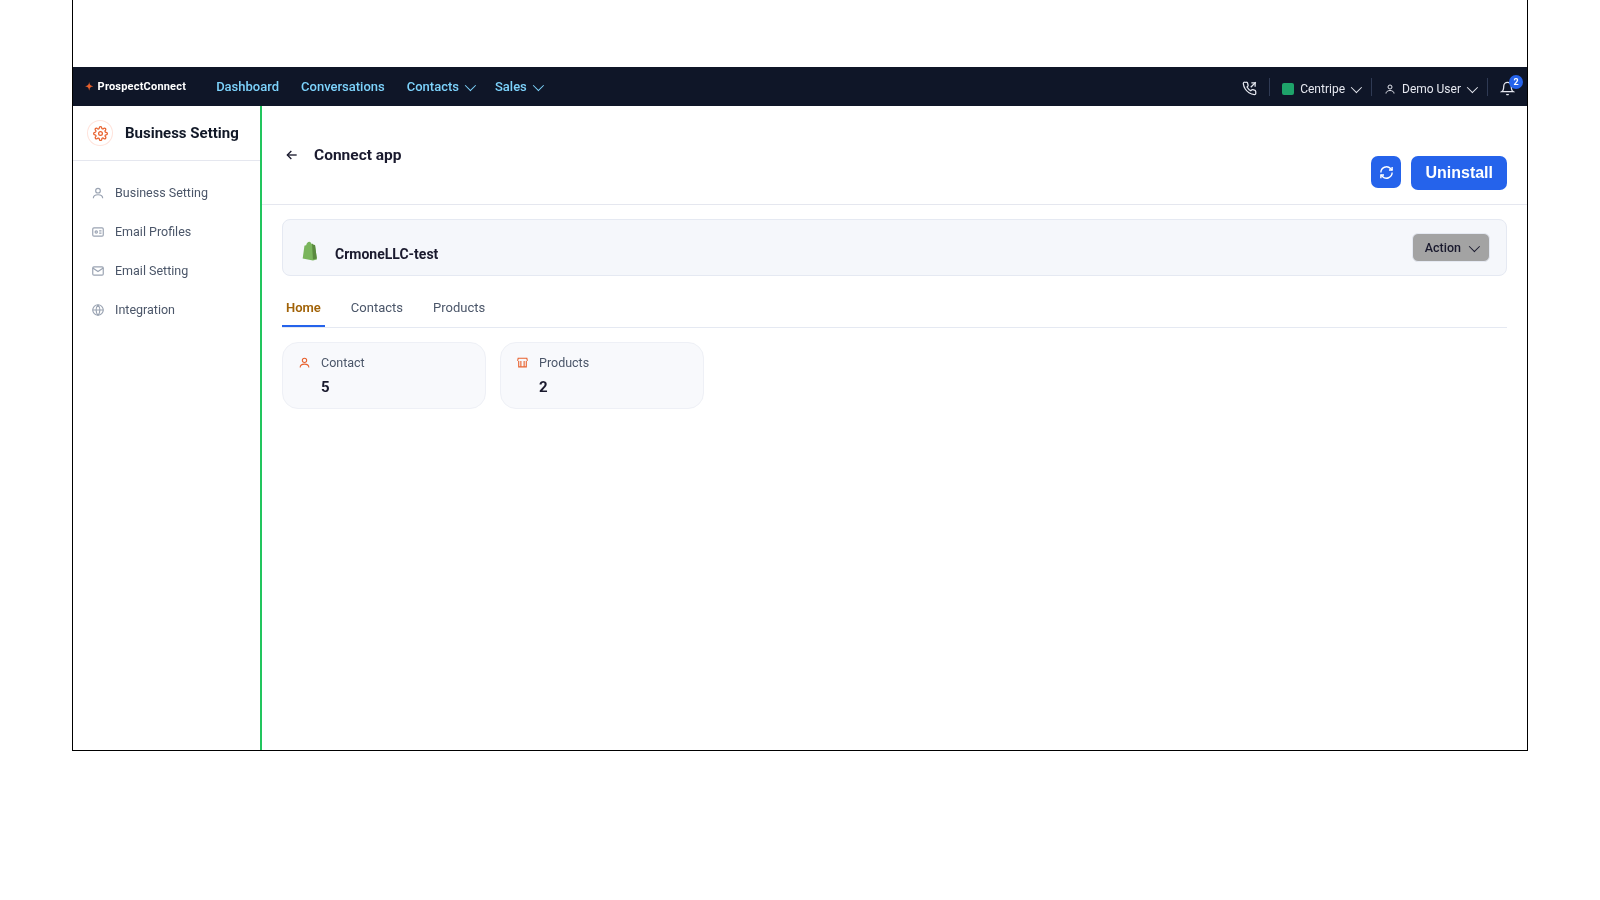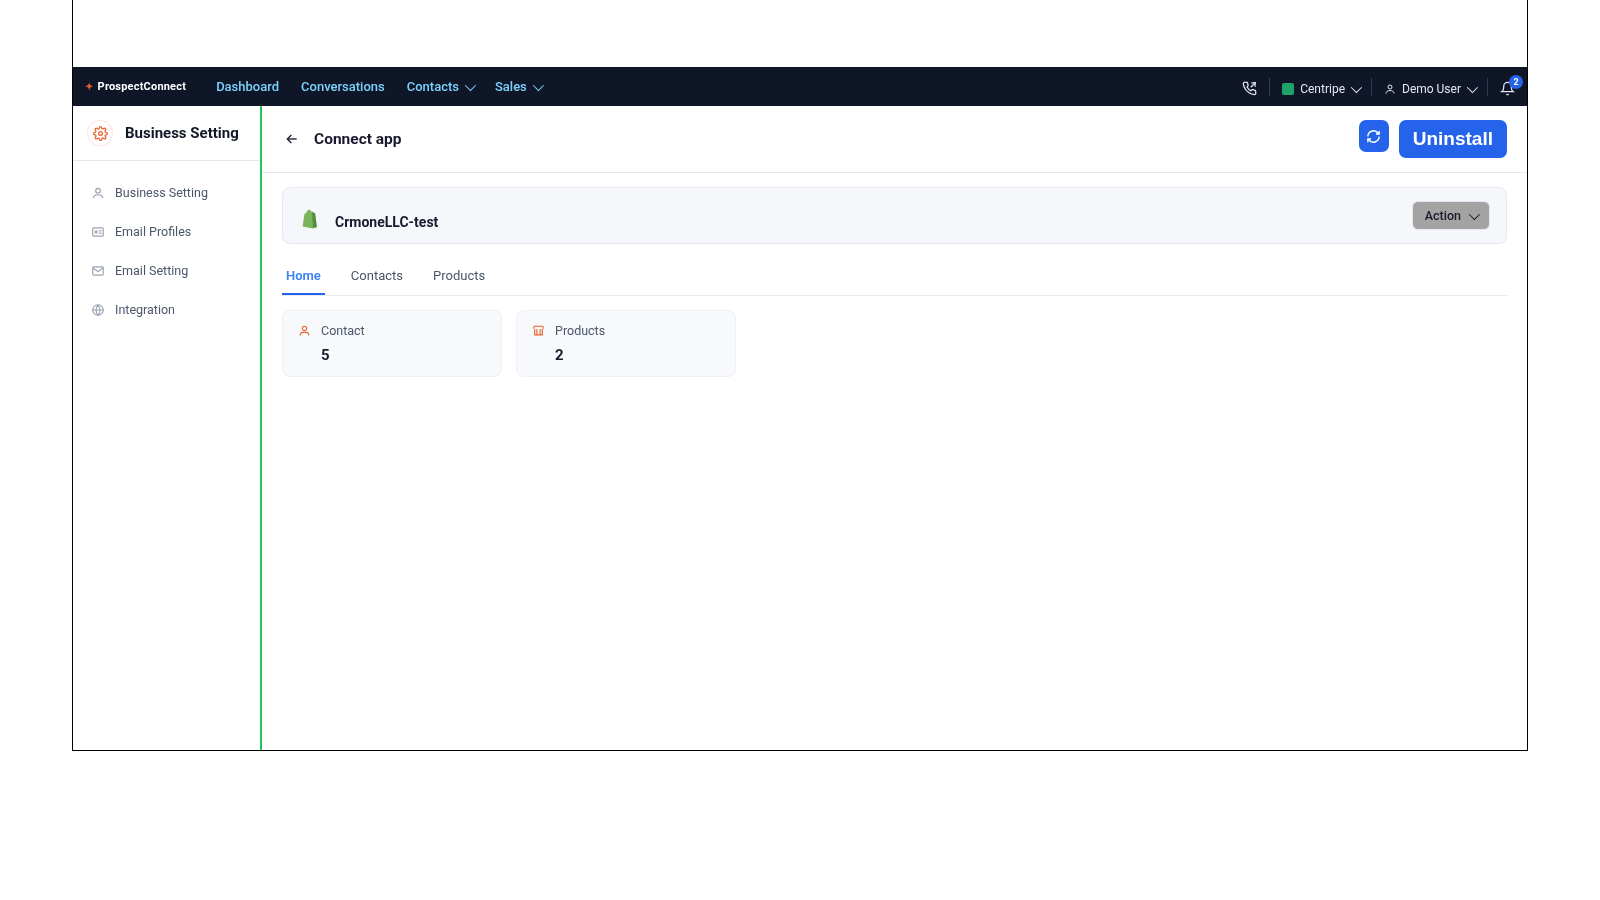--- a/index.html
+++ b/index.html
@@ -32,37 +32,37 @@
   .side-list { padding: 18px 10px; display: flex; flex-direction: column; gap: 12px; }
   .side-item { display: flex; align-items: center; gap: 10px; padding: 6px 8px; font-size: 12.5px; color: #4b5669; cursor: pointer; border-radius: 6px; }
   .side-item svg { color: #9aa3b2; }
 
   
   .main { flex: 1; padding: 0; }
   .page-header { display: flex; align-items: center; padding: 14px 20px; border-bottom: 1px solid #e5e7ef; gap: 12px; }
   .back-arrow { width: 20px; height: 20px; display: flex; align-items: center; justify-content: center; cursor: pointer; color: #1a1a2e; }
   .page-title { font-size: 15.5px; font-weight: 700; }
   .header-actions { margin-left: auto; display: flex; gap: 10px; }
-  .btn { border: none; border-radius: 7px; font-size: 19px; font-weight: 600; cursor: pointer; padding: 8px 14px; display: inline-flex; align-items: center; justify-content: center; }
+  .btn { border: none; border-radius: 7px; font-size: 16px; font-weight: 600; cursor: pointer; padding: 8px 14px; display: inline-flex; align-items: center; justify-content: center; margin-top: 36px; }
   .btn-primary { background: #2563eb; color: #fff; }
   .btn-icon-only { background: #2563eb; color: #fff; width: 30px; height: 32px; padding: 0; }
   .btn-icon-only svg { display: block; }
 
   .content { padding: 14px 20px; }
   .app-card { background: #f5f7fb; border: 1px solid #e5e9f2; border-radius: 8px; padding: 13px 16px; display: flex; align-items: flex-end; gap: 14px; }
   .shop-icon { width: 22px; height: 22px; }
   .app-name { font-size: 14px; font-weight: 700; color: #1a1a2e; }
   .action-dd { margin-left: auto; background: #a3a3a3; border: 1px solid #e5e9f2; border-radius: 6px; padding: 6px 12px; font-size: 12.5px; font-weight: 500; color: #1a1a2e; cursor: pointer; display: flex; align-items: center; gap: 8px; }
 
   .tabs { display: flex; gap: 22px; border-bottom: 1px solid #e5e9f2; margin-top: 14px; }
   .tab { padding: 10px 4px; font-size: 13px; color: #4b5669; cursor: pointer; border-bottom: 2px solid transparent; }
-  .tab.active { color: #3b82f6; border-bottom-color: #2563eb; font-weight: 600; }
+  .tab.active { color: #a16207; border-bottom-color: #2563eb; font-weight: 600; }
 
   .stats { display: flex; gap: 14px; margin-top: 14px; }
-  .stat-card { width: 220px; background: #f8f9fc; border: 1px solid #eef0f6; border-radius: 8px; padding: 12px 14px; }
+  .stat-card { width: 204px; background: #f8f9fc; border: 1px solid #eef0f6; border-radius: 16px; padding: 12px 14px; }
   .stat-head { display: flex; align-items: center; gap: 10px; font-size: 12.5px; color: #4b5669; }
   .stat-icon { width: 14px; height: 14px; display: flex; align-items: center; justify-content: center; color: #e8612d; }
   .stat-value { font-size: 15px; font-weight: 700; margin-top: 8px; margin-left: 24px; color: #1a1a2e; }
 </style>
 </head>
 <body>
 
 <div class="viewport">
   <div class="spacer-top"></div>
 

